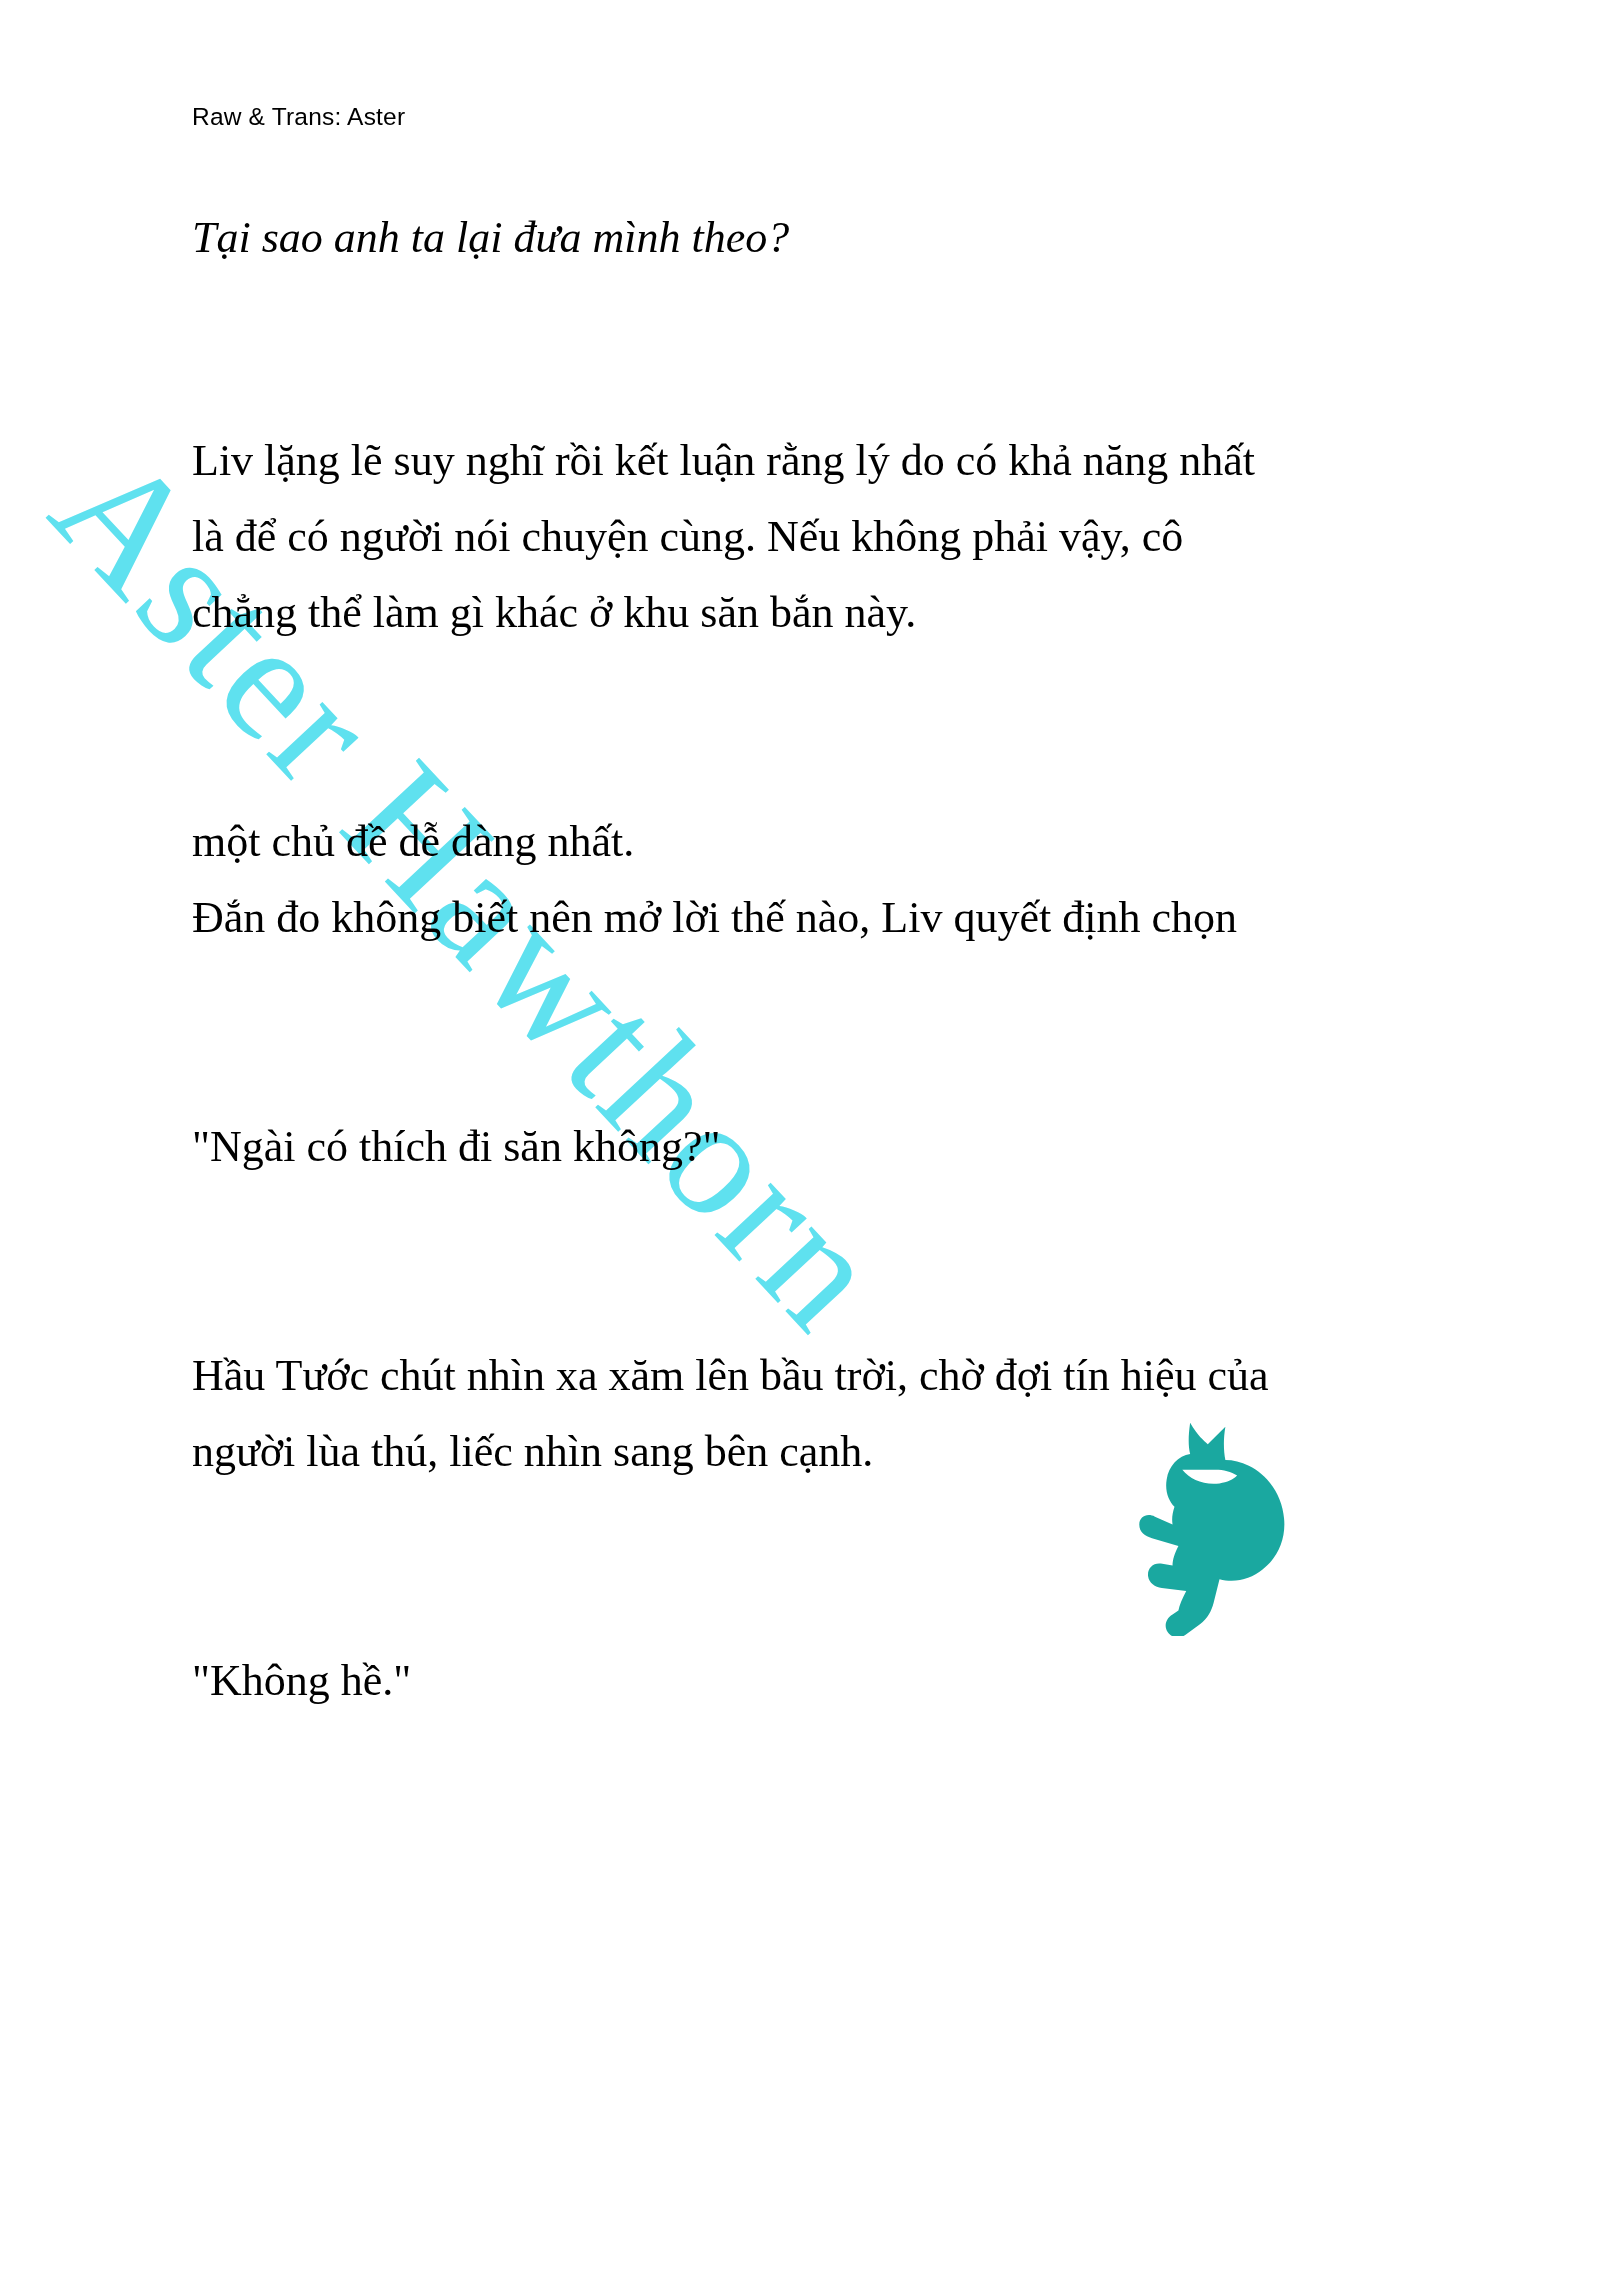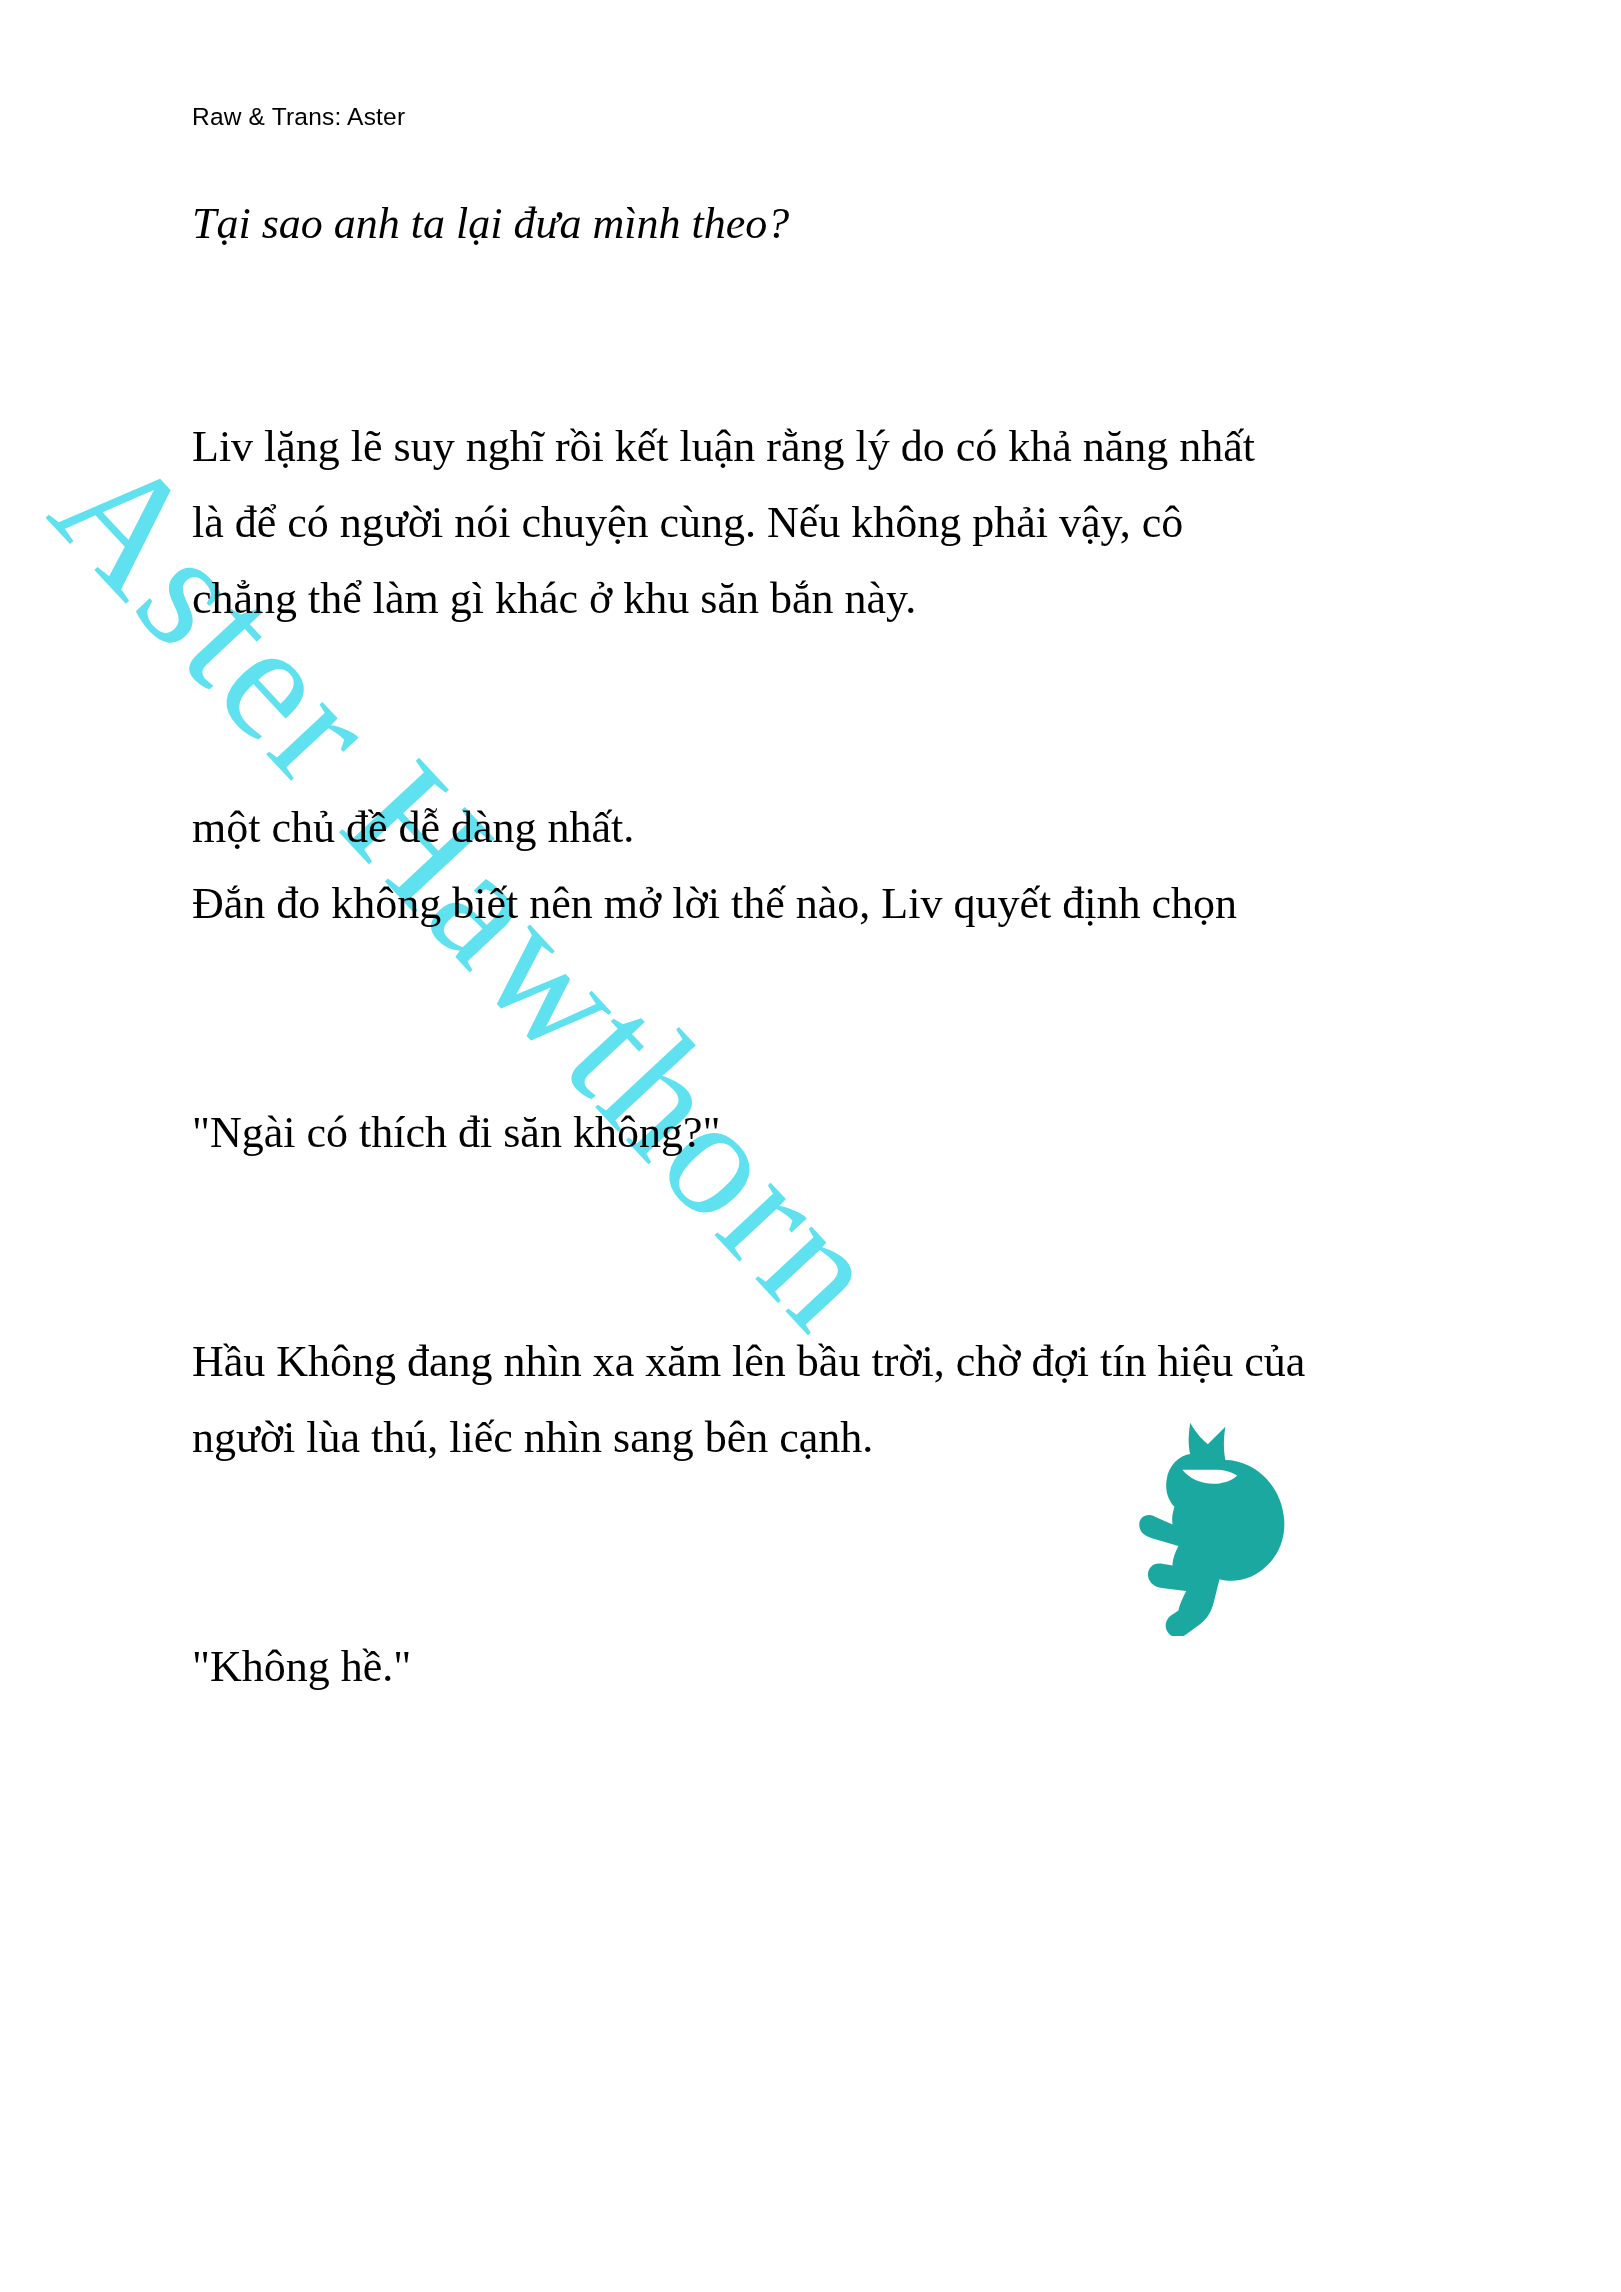--- a/index.html
+++ b/index.html
@@ -71,21 +71,21 @@
     font-family: "Liberation Sans", "DejaVu Sans", sans-serif;
     font-size: 24.5px;
     color: #000000;
     letter-spacing: 0.2px;
     white-space: nowrap;
   }
 
   .text-body {
     position: absolute;
     left: 192px;
-    top: 186px;
+    top: 200px;
     width: 1255px;
   }
 
   .para {
     font-size: 44px;
     line-height: 76px;
     margin: 0 0 0 0;
     color: #000000;
     font-weight: 400;
   }
@@ -166,21 +166,21 @@
 
       <div class="gap-lg"></div>
 
       <p class="para">
         <span class="line">"Ngài có thích đi săn không?"</span>
       </p>
 
       <div class="gap-lg"></div>
 
       <p class="para">
-        <span class="line">Hầu Không đang nhìn xa xăm lên bầu trời, chờ đợi tín hiệu của</span>
+        <span class="line">Hầu Tước chút nhìn xa xăm lên bầu trời, chờ đợi tín hiệu của</span>
         <span class="line">người lùa thú, liếc nhìn sang bên cạnh.</span>
       </p>
 
       <div class="gap-lg"></div>
 
       <p class="para">
         <span class="line">"Không hề."</span>
       </p>
 
       <div class="gap-lg"></div>

